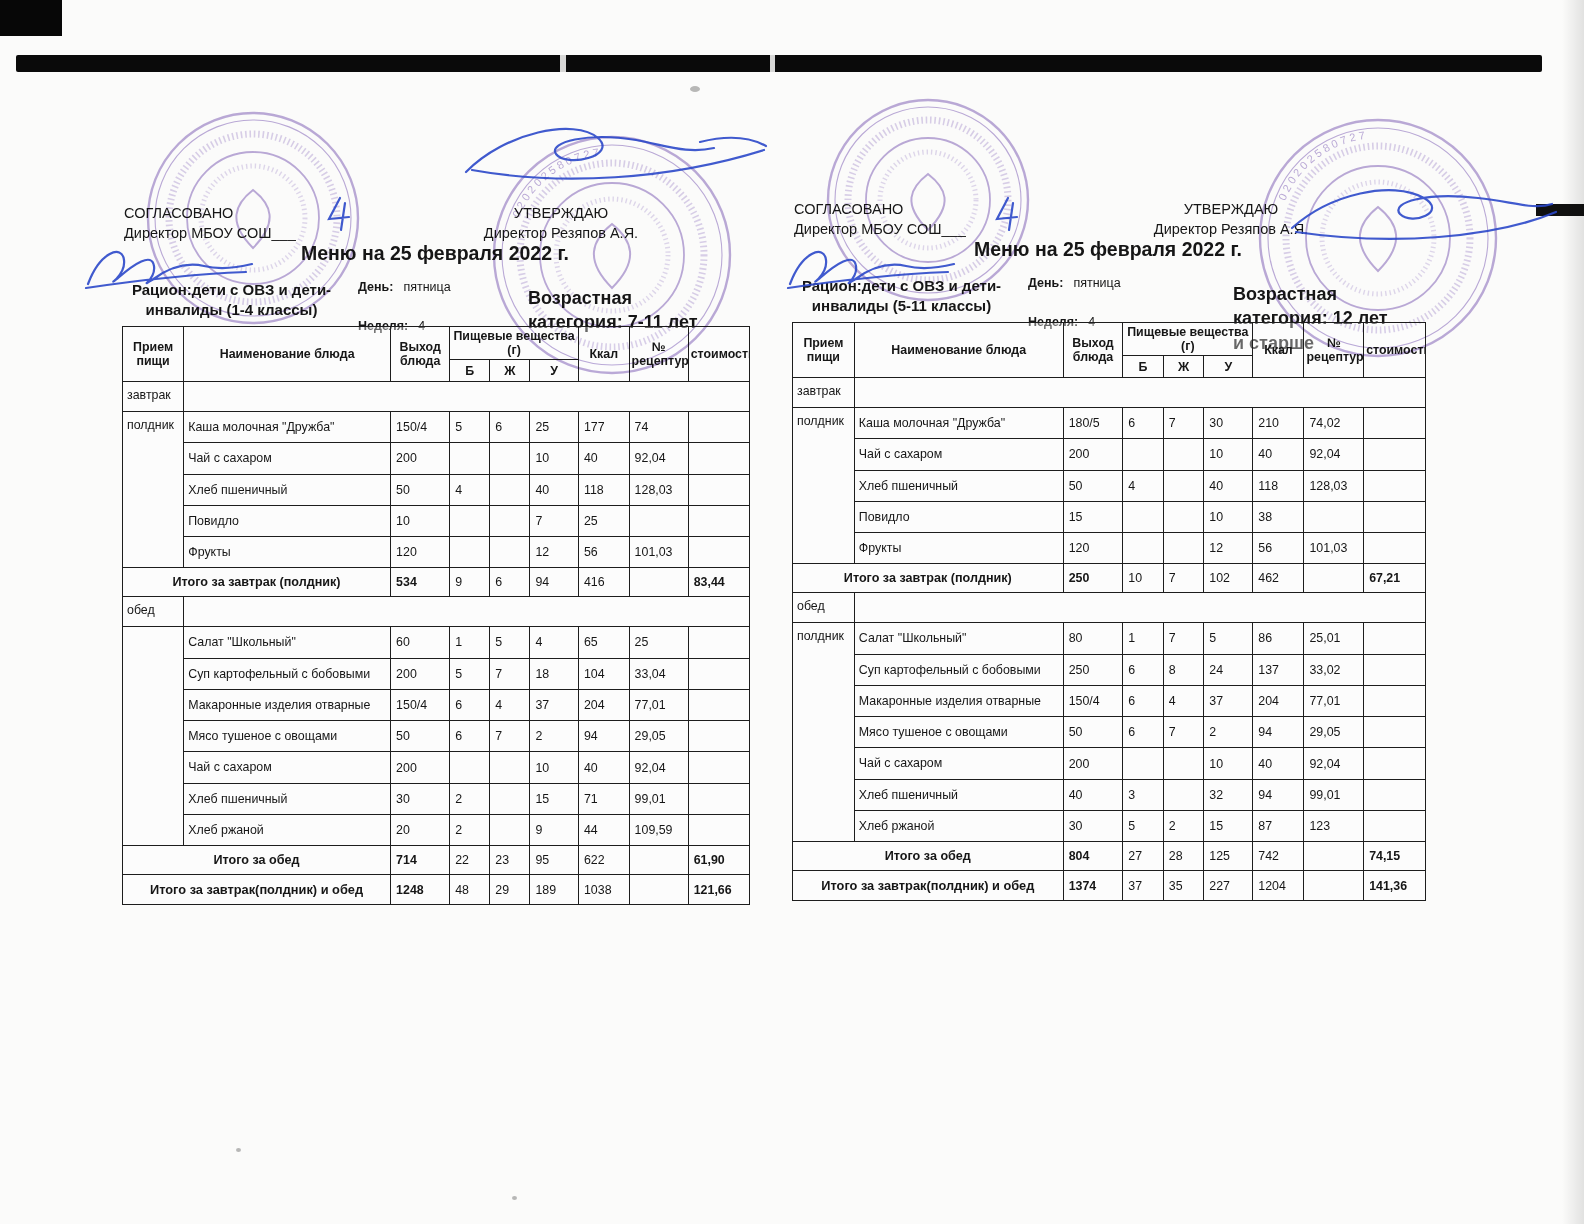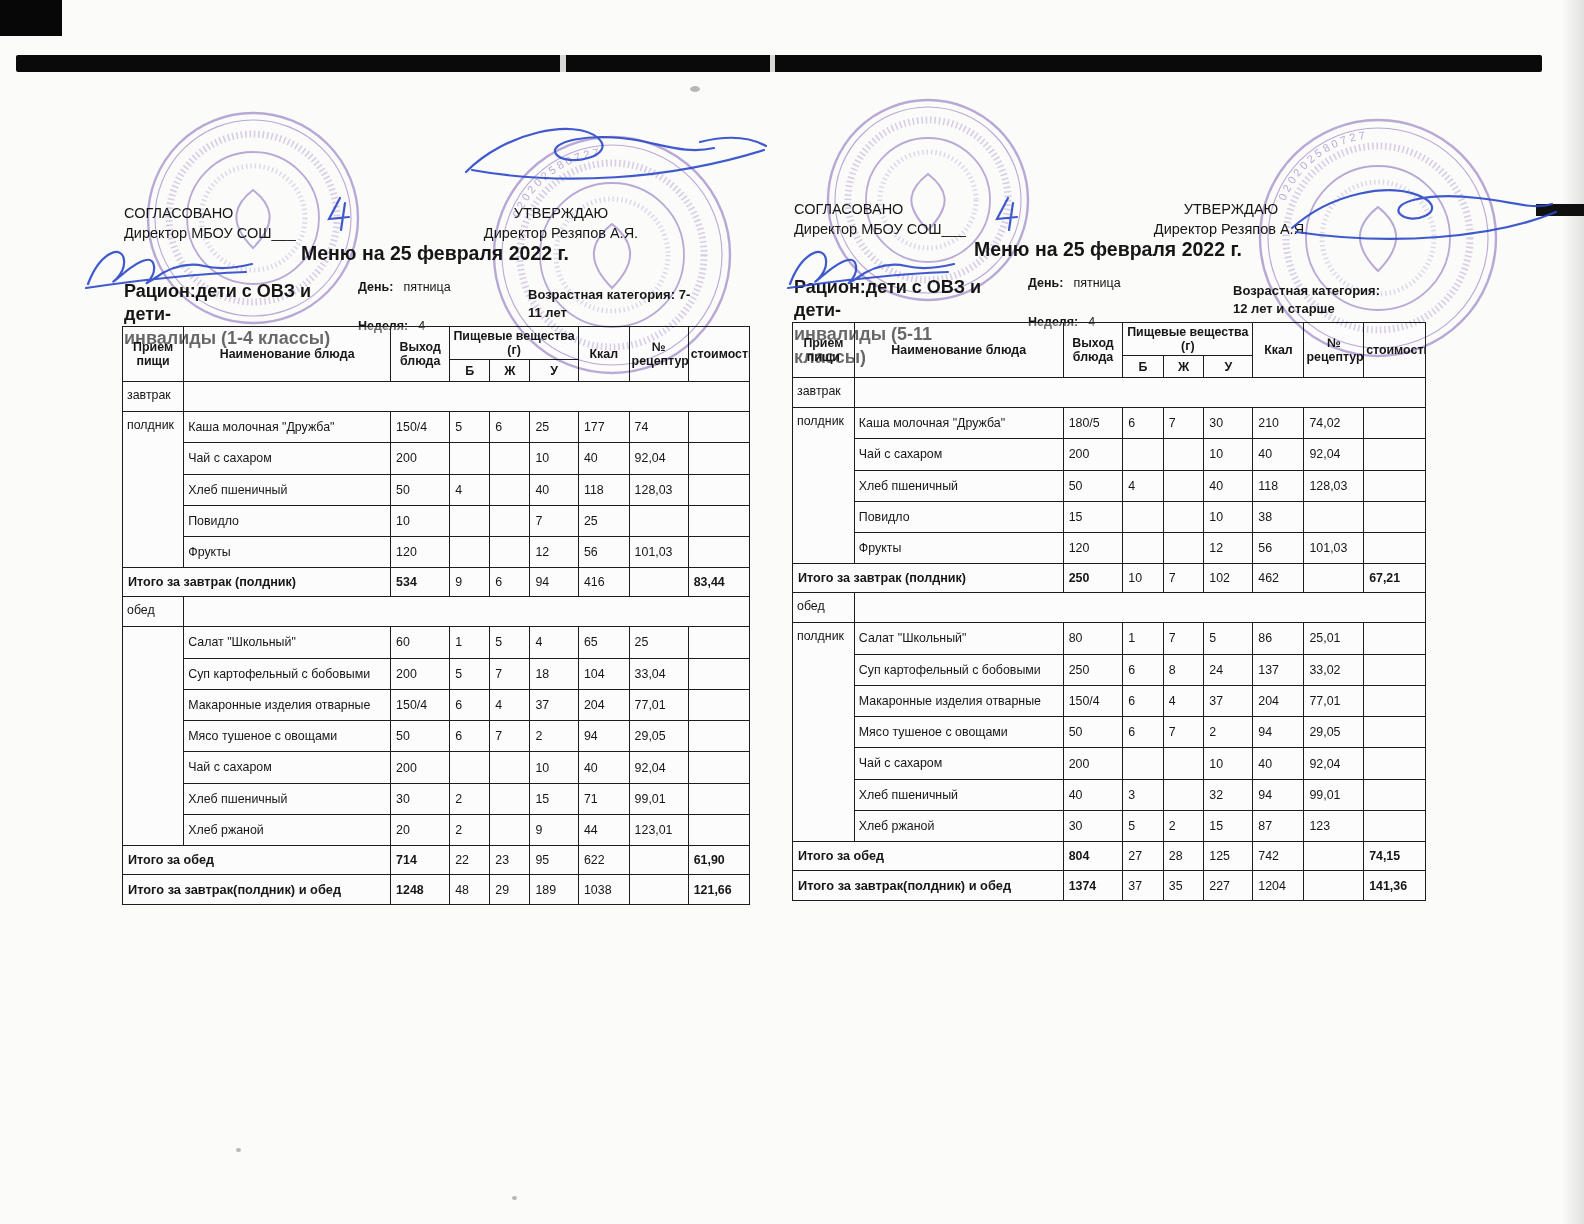--- a/index.html
+++ b/index.html
@@ -21,39 +21,39 @@
   .speck { position:absolute; width:5px; height:4px; background:#9a9a98; border-radius:50%; opacity:.7; }
 
   
   .menu { position:absolute; height:790px; }
   .menu-0 { left:118px; top:196px; width:634px; }
   .menu-1 { left:788px; top:192px; width:640px; }
 
   .agree { position:absolute; top:8px; left:6px; font-size:14.5px; line-height:1.35; }
   .approve { position:absolute; top:8px; left:338px; width:210px; text-align:center; font-size:14.5px; line-height:1.35; }
   .title { position:absolute; top:46px; left:0; right:0; text-align:center; font-weight:bold; font-size:19.5px; }
-  .ration { position:absolute; top:84px; left:6px; width:215px; font-weight:bold; font-size:18px; line-height:1.3; }
+  .ration { position:absolute; top:84px; left:6px; width:215px; font-weight:bold; font-size:15px; line-height:1.3;text-align:center; }
   .daywk { position:absolute; top:84px; left:240px; font-size:12.5px; }
   .daywk .row2 { margin-top:25px; }
   .daywk b { margin-right:10px; }
-  .age { position:absolute; top:90px; left:410px; width:172px; font-weight:bold; font-size:13px; line-height:1.35; }
+  .age { position:absolute; top:90px; left:410px; width:172px; font-weight:bold; font-size:18px; line-height:1.35; }
   .menu-1 .age { left:445px; width:165px; }
 
   .tablewrap { position:absolute; top:130px; left:4px; right:2px; }
   table { border-collapse:collapse; width:100%; table-layout:fixed; background:rgba(255,255,255,.35); }
   th, td { border:1.5px solid #1d1d1d; font-size:12.4px; padding:2px 4px; overflow:hidden; }
   thead th { font-weight:bold; text-align:center; vertical-align:middle; padding:2px 2px; }
   thead tr.h1 th { height:30px; }
   thead tr.h2 th { height:22px; }
   td.sec { font-weight:normal; vertical-align:top; padding-top:6px; }
   td.spacer { height:30px; }
   td.name { text-align:left; padding:8px 4px; line-height:1.15; }
   td.num { text-align:left; padding:8px 5px; }
   tr.total td { font-weight:normal; padding:7px 5px; }
-  tr.total td.tlabel { font-weight:bold; font-size:12.6px; text-align:left; }
+  tr.total td.tlabel { font-weight:bold; font-size:12.6px; text-align:center; }
   tr.total td.strong { font-weight:bold; }
   tr.grand td.tlabel { font-size:12.8px; }
 
   
   svg.overlay { position:absolute; left:0; top:0; pointer-events:none; }
   .stamp { mix-blend-mode: multiply; }
 </style>
 </head>
 <body>
 
@@ -250,21 +250,21 @@
             <td class="num">99,01</td>
             <td class="num"></td>
           </tr>
           <tr>
             <td class="name">Хлеб ржаной</td>
             <td class="num">20</td>
             <td class="num">2</td>
             <td class="num"></td>
             <td class="num">9</td>
             <td class="num">44</td>
-            <td class="num">123,01</td>
+            <td class="num">109,59</td>
             <td class="num"></td>
           </tr>
           <tr class="total">
             <td class="tlabel" colspan="2">Итого за обед</td>
             <td class="num strong">714</td>
             <td class="num">22</td>
             <td class="num">23</td>
             <td class="num">95</td>
             <td class="num">622</td>
             <td class="num"></td>

